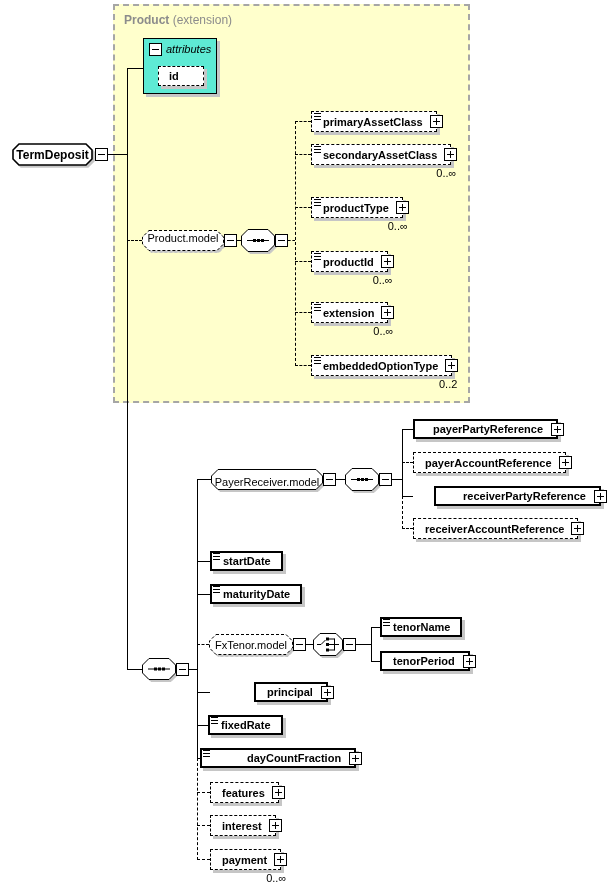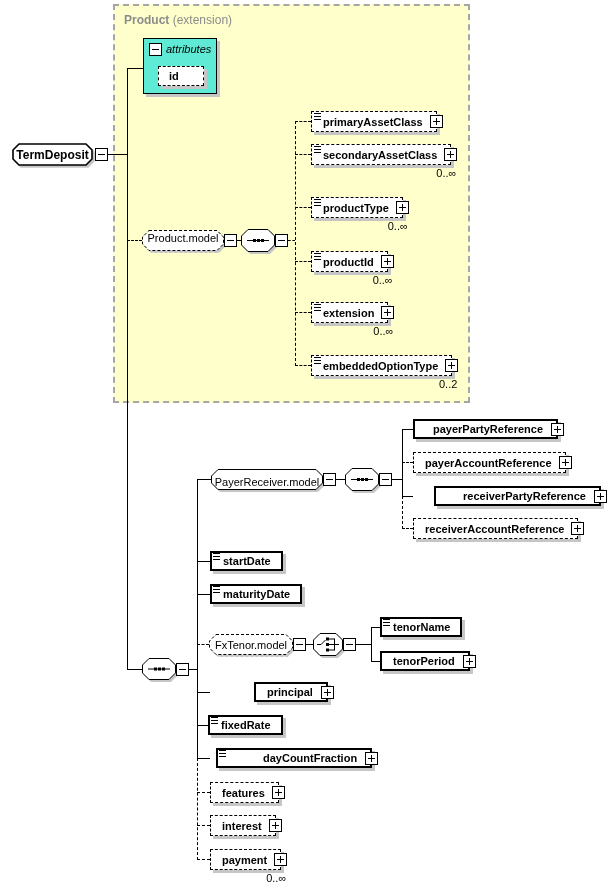--- a/index.html
+++ b/index.html
@@ -271,21 +271,21 @@
   </div>
 
   <div class="el el--solid el--plus" style="left:210px;top:682px;margin-left:44px;">
     <span>principal</span>
     <span class="pm pm--plus pm--attach"></span>
   </div>
   <div class="el el--solid" style="left:200px;top:715px;margin-left:8px;">
     <span class="anno"></span>
     <span>fixedRate</span>
   </div>
-  <div class="el el--solid el--plus" style="left:216px;top:748px;padding-left:45px;">
+  <div class="el el--solid el--plus" style="left:200px;top:748px;padding-left:45px;">
     <span class="anno"></span>
     <span>dayCountFraction</span>
     <span class="pm pm--plus pm--attach"></span>
   </div>
   <div class="el el--dashed el--plus" style="left:210px;top:782px;">
     <span>features</span>
     <span class="pm pm--plus pm--attach"></span>
   </div>
   <div class="el el--dashed el--plus" style="left:210px;top:815px;">
     <span>interest</span>

